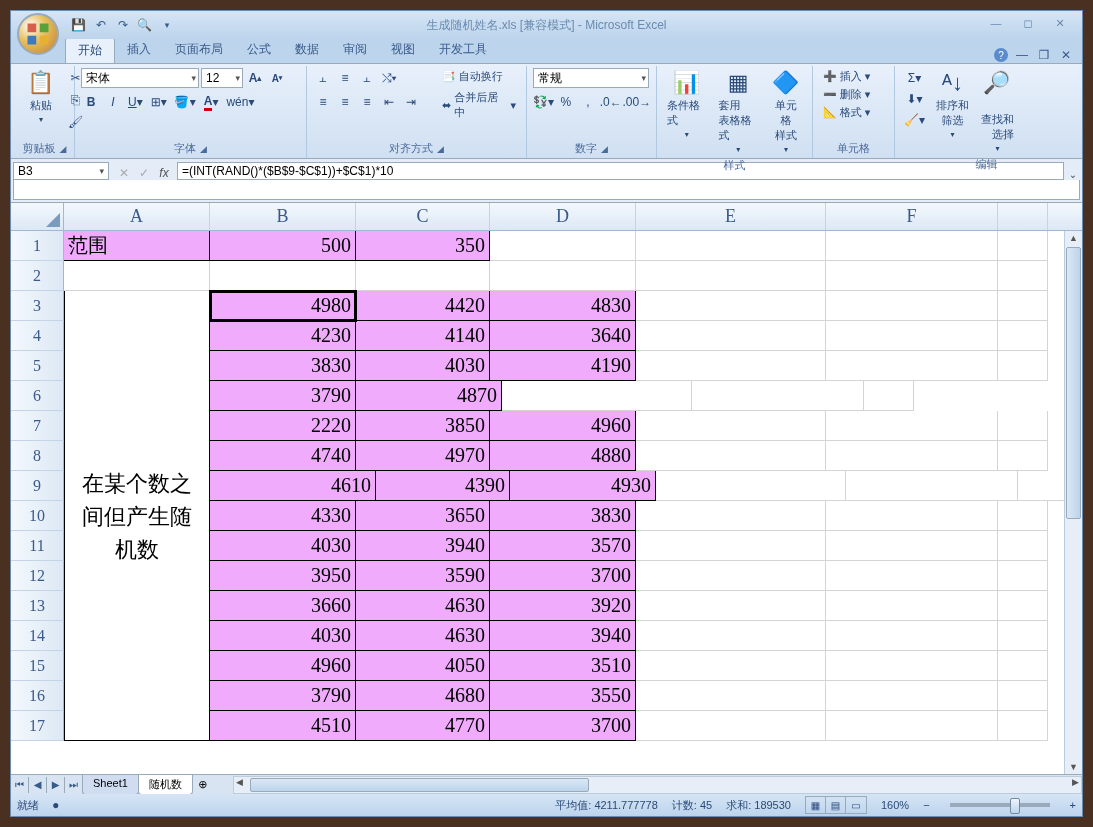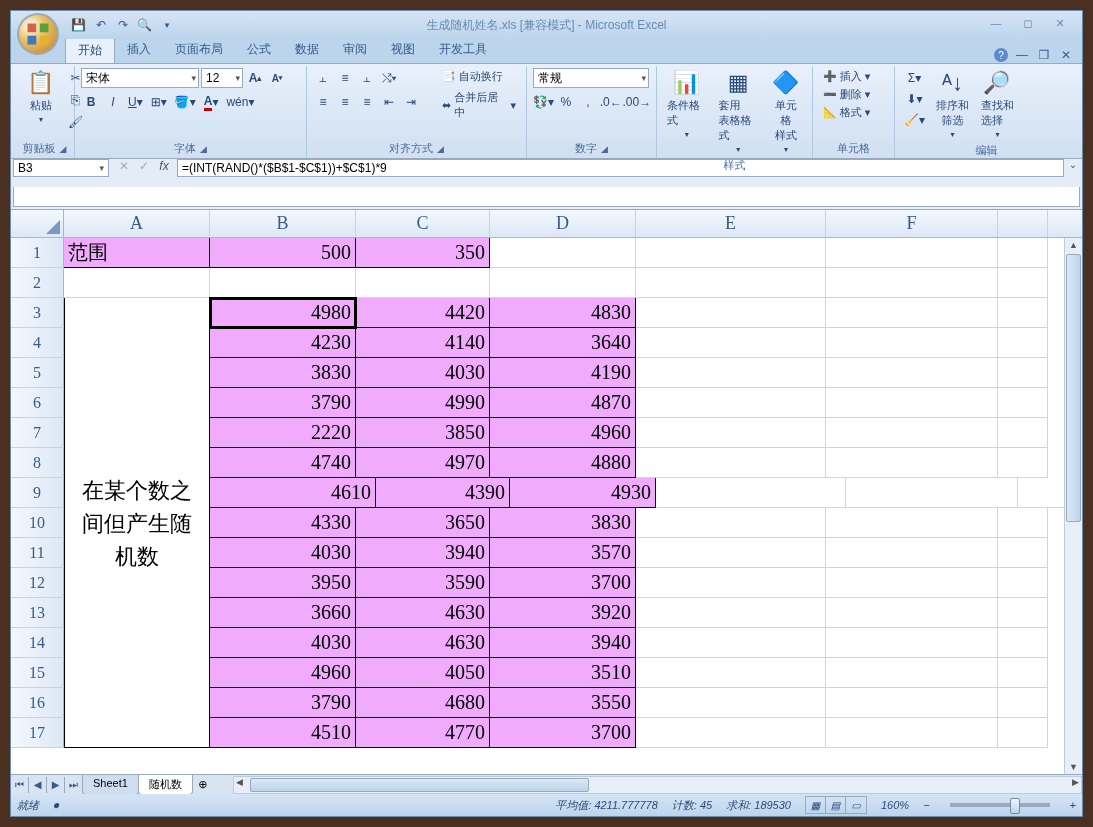--- a/index.html
+++ b/index.html
@@ -34,21 +34,21 @@
 .big-btn .arr{font-size:8px;}
 .col { display:flex; flex-direction:column; gap:2px; }
 .row { display:flex; gap:2px; align-items:center; }
 .sm-btn { min-width:20px; height:20px; display:flex; align-items:center; justify-content:center; font-size:12px; border:1px solid transparent; border-radius:2px; padding:0 2px; color:#2a4a7a;}
 .combo { height:20px; border:1px solid #9ab; background:#fff; font-size:12px; padding:0 14px 0 4px; position:relative; display:flex; align-items:center;}
 .combo::after{content:"▾";position:absolute;right:2px;font-size:9px;color:#555;}
 .chk-btn{display:flex;align-items:center;gap:3px;font-size:11px;padding:1px 4px;color:#2a4a7a;}
 
 
 .fbar-wrap{background:#e4ecf7;border-bottom:1px solid #9ab;}
-.fbar { height:28px; display:flex; align-items:flex-start; font-size:12px; }
+.fbar { height:21px; display:flex; align-items:flex-end; font-size:12px; }
 .namebox { width:96px; border:1px solid #9ab; background:#fff; margin:0 2px; padding:0 4px; height:18px; display:flex; align-items:center; justify-content:center;}
 .fbar-btns{display:flex;gap:2px;padding:0 4px;}
 .fbar-btns span{width:18px;text-align:center;color:#555;}
 .formula-input{flex:1;background:#fff;border:1px solid #9ab;height:18px;padding:0 4px;font-family:Consolas,monospace;font-size:12px;display:flex;align-items:center;}
 .fbar-spacer{height:20px;background:#fff;border:1px solid #9ab;border-top:none;margin:0 2px 2px;}
 
 
 .grid-area{flex:1;display:flex;flex-direction:column;background:#fff;overflow:hidden;position:relative;}
 .col-headers{display:flex;height:28px;background:linear-gradient(#f4f8fd,#dce8f5);border-bottom:1px solid #9fb8d6;}
 .corner{width:53px;background:linear-gradient(#f4f8fd,#dce8f5);border-right:1px solid #9fb8d6;position:relative;}
@@ -70,21 +70,21 @@
 .sheet-nav{display:flex;}
 .sheet-nav span{width:18px;text-align:center;border-right:1px solid #9ab;color:#3a5a8a;font-size:10px;padding:2px 0;}
 .sheet-tab{padding:2px 10px;background:#fff;border:1px solid #9ab;border-top:none;border-radius:0 0 4px 4px;margin-left:-1px;}
 .sheet-tab.inactive{background:#d0ddf0;}
 .hscroll{flex:1;margin-left:20px;height:18px;background:#e8eef7;border:1px solid #bcd;position:relative;}
 .hscroll::before{content:"◀";position:absolute;left:2px;font-size:9px;color:#555;}
 .hscroll::after{content:"▶";position:absolute;right:2px;font-size:9px;color:#555;}
 .hthumb{position:absolute;left:16px;width:40%;top:1px;bottom:1px;background:linear-gradient(#dce8f5,#bcd4ec);border:1px solid #9ab;border-radius:2px;}
 
 
-.statusbar{height:22px;background:linear-gradient(#d6e5f5,#bcd4ec);display:flex;align-items:center;font-size:11px;padding:0 6px;gap:14px;color:#2a4a7a;font-style:italic;}
+.statusbar{height:22px;background:linear-gradient(#d6e5f5,#bcd4ec);display:flex;align-items:center;font-size:11px;padding:0 6px;gap:14px;color:#2a4a7a;}
 .statusbar .spacer{flex:1;}
 .view-btns{display:flex;border:1px solid #9ab;}
 .view-btns span{width:20px;height:16px;border-right:1px solid #9ab;display:flex;align-items:center;justify-content:center;font-size:10px;}
 .zoom-slider{width:100px;height:4px;background:#9ab;position:relative;margin:0 6px;}
 .zoom-slider::before{content:"";position:absolute;left:60%;top:-5px;width:8px;height:14px;background:linear-gradient(#eef5fd,#bcd4ec);border:1px solid #789;border-radius:2px;}
 
 .vscroll{position:absolute;right:0;top:28px;bottom:0;width:18px;background:#e8eef7;border-left:1px solid #bcd;}
 .vscroll::before{content:"▲";position:absolute;top:2px;left:4px;font-size:9px;color:#555;}
 .vscroll::after{content:"▼";position:absolute;bottom:2px;left:4px;font-size:9px;color:#555;}
 .vthumb{position:absolute;top:16px;height:50%;left:1px;right:1px;background:linear-gradient(90deg,#dce8f5,#bcd4ec);border:1px solid #9ab;border-radius:2px;}
@@ -292,21 +292,21 @@
           <span class="sm-btn">🧹▾</span>
         </div>
         <div class="big-btn">
             <span class="ico">ᴬ↓</span>
             <span style="white-space:pre-line;text-align:center;">排序和
 筛选</span>
             <span class="arr">▾</span>
           </div>
         <div class="big-btn">
             <span class="ico">🔎</span>
-            <span style="white-space:pre-line;text-align:left;">查找和
+            <span style="white-space:pre-line;text-align:right;margin-top:14px;">查找和
 选择</span>
             <span class="arr">▾</span>
           </div>
       </div>
       <div class="rgroup-label">
           <span>编辑</span>
         </div>
     </div>
   </div>
 
@@ -315,21 +315,21 @@
       <div class="namebox">
           <span>B3</span>
           <span style="margin-left:auto;font-size:9px;color:#555;">▾</span>
         </div>
       <div class="fbar-btns">
         <span style="color:#aaa;">✕</span>
         <span style="color:#aaa;">✓</span>
         <span><i>fx</i></span>
       </div>
       <div class="formula-input">
-          <span>=(INT(RAND()*($B$1-$C$1))+$C$1)*9</span>
+          <span>=(INT(RAND()*($B$9-$C$1))+$C$1)*10</span>
         </div>
       <span style="width:18px;text-align:center;font-size:10px;color:#555;">⌄</span>
     </div>
     <div class="fbar-spacer"></div>
   </div>
 
   <div class="grid-area">
     <div class="col-headers">
       <div class="corner"></div>
       <div id="ch-holder" style="display:flex;">
@@ -391,21 +391,20 @@
           <div class="cell num orange" style="width: 134px;">4030</div>
           <div class="cell num orange" style="width: 146px;">4190</div>
           <div class="cell" style="width: 190px;"></div>
           <div class="cell" style="width: 172px;"></div>
           <div class="cell" style="width: 50px;"></div>
         </div>
         <div class="grid-row">
           <div class="rh">6</div>
           <div class="cell merged-a" style="width: 146px; border-left: 1px solid rgb(0, 0, 0);"></div>
           <div class="cell num orange" style="width: 146px;">3790</div>
-          <div class="cell num orange" style="width: 134px;">4990</div>
           <div class="cell num orange" style="width: 146px;">4870</div>
           <div class="cell" style="width: 190px;"></div>
           <div class="cell" style="width: 172px;"></div>
           <div class="cell" style="width: 50px;"></div>
         </div>
         <div class="grid-row">
           <div class="rh">7</div>
           <div class="cell merged-a" style="width: 146px; border-left: 1px solid rgb(0, 0, 0);"></div>
           <div class="cell num orange" style="width: 146px;">2220</div>
           <div class="cell num orange" style="width: 134px;">3850</div>

